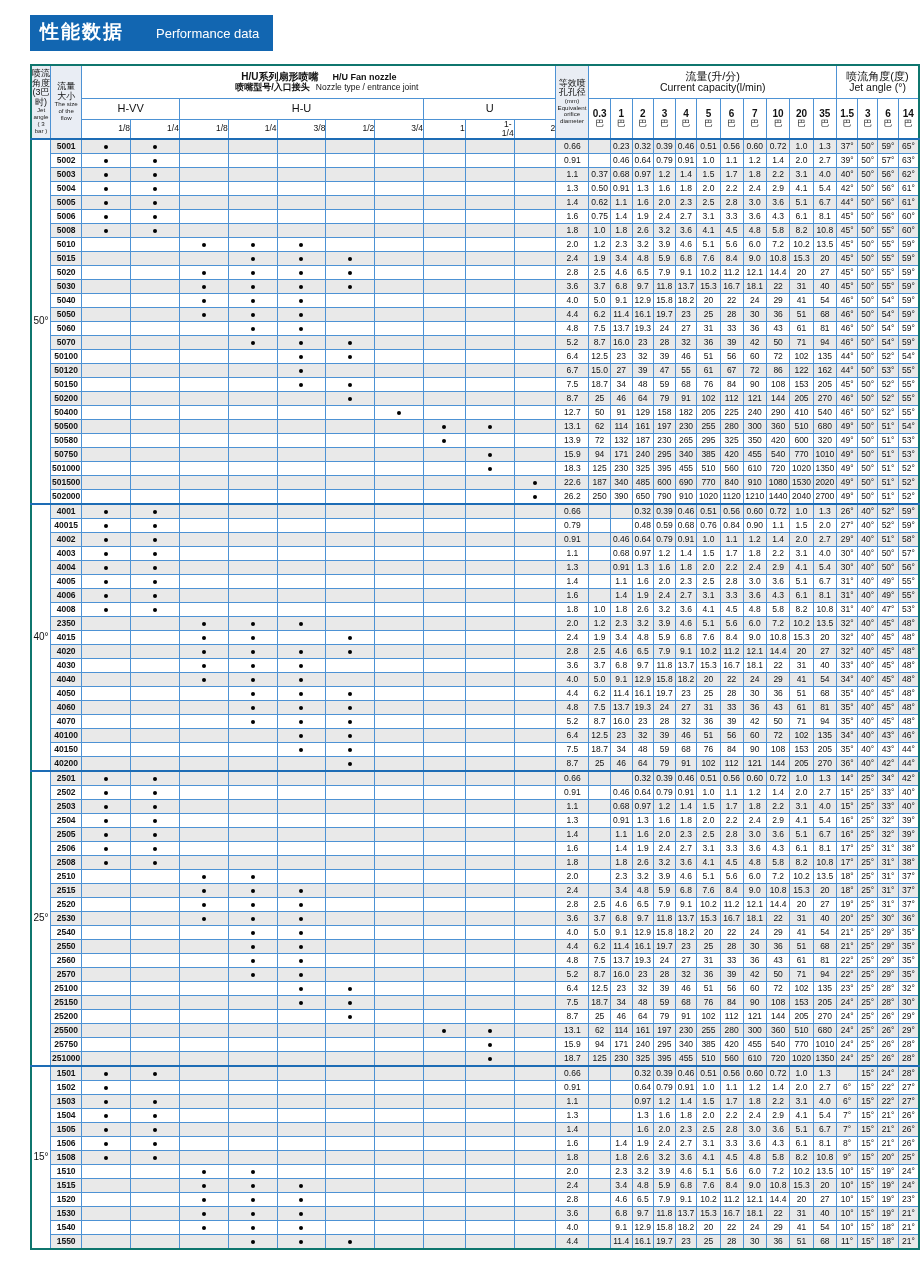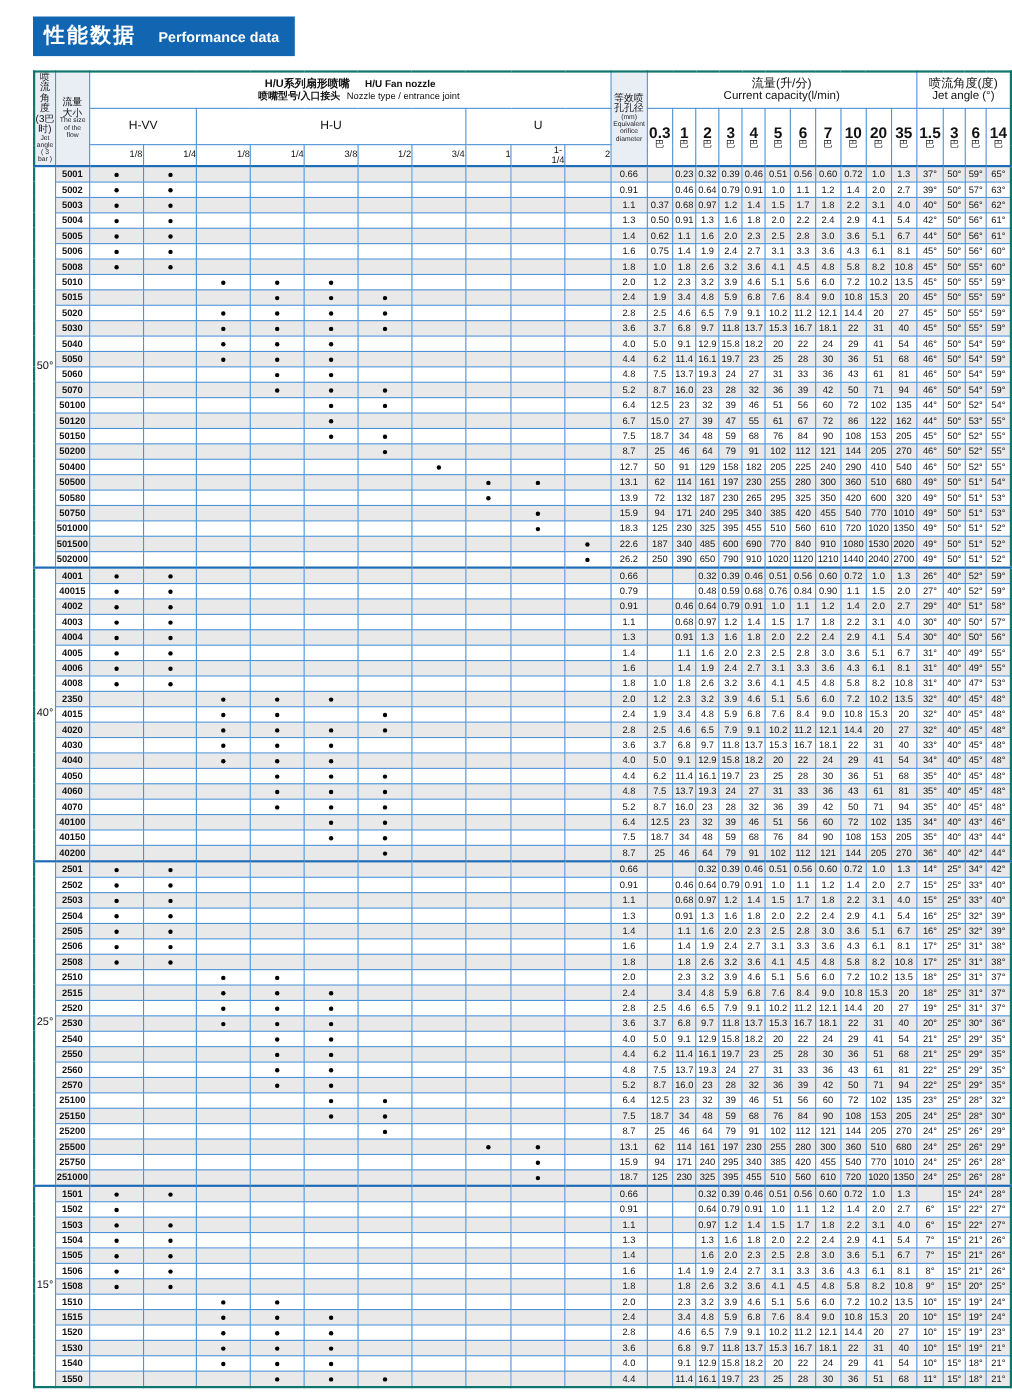--- a/index.html
+++ b/index.html
@@ -1,38 +1,38 @@
 <!DOCTYPE html>
 <html><head>
 <meta charset="utf-8">
 <style>
   html,body{margin:0;padding:0;}
   body{width:920px;height:1267px;background:#ffffff;position:relative;
        font-family:"Liberation Sans","DejaVu Sans",sans-serif;color:#111;}
   .banner{position:absolute;left:30px;top:15px;background:#1266b1;color:#fff;
-          display:flex;align-items:baseline;gap:20px;padding:4px 14px 6px 10px;}
+          display:flex;align-items:baseline;gap:32px;padding:4px 14px 6px 10px;}
   .banner .zh{font-size:19px;font-weight:bold;letter-spacing:2px;}
-  .banner .en{font-size:13px;font-weight:bold;}
+  .banner .en{font-size:13px;font-weight:normal;}
   table.perf{position:absolute;left:30px;top:64px;border-collapse:collapse;table-layout:fixed;
              border:2px solid #0f766e;}
   .perf th,.perf td{border:1px solid #4d92d4;padding:0;text-align:center;overflow:hidden;
              font-size:8.5px;line-height:1.05;}
   .perf thead th{background:#fff;font-weight:normal;vertical-align:middle;}
   .perf th.side{background:#e9edf4;}
   .zh-s{font-size:9px;}
   .en-s{font-size:6.5px;color:#222;transform:scale(0.95);}
   .nozzle-head .l1{font-size:10px;font-weight:bold;}
   .nozzle-head .l1 .eng{font-size:9px;font-weight:bold;padding-left:14px;text-align:center;}
   .nozzle-head .l2{font-size:9px;font-weight:bold;margin-left:16px;}
   .nozzle-head .l2 .eng{font-size:8.5px;font-weight:normal;padding-left:6px;}
   .cap .l1{font-size:11px;}
   .cap .l2{font-size:10.5px;}
   th.series{font-size:11px;font-weight:bold;height:20px;}
   th.size{font-size:8.5px;font-weight:bold;height:16px;padding-left:36px;}
-  th.press .num{font-size:14px;font-weight:bold;}
+  th.press .num{font-size:10px;font-weight:bold;}
   th.press .ba{font-size:8.5px;font-weight:normal;}
   .perf tbody td{height:13px;}
   .perf tbody tr.shade td{background:#e9e9e9;}
   .perf tbody tr.plain td{background:#ffffff;}
   .perf tbody tr.gstart td{border-top:2px solid #1d6cb5;}
   td.gcell{background:#ffffff !important;font-size:10px;vertical-align:middle;}
   td.mlabel{font-weight:bold;}
   .dot{display:inline-block;width:4px;height:4px;border-radius:50%;background:#000;vertical-align:middle;}
 </style>
 </head>

